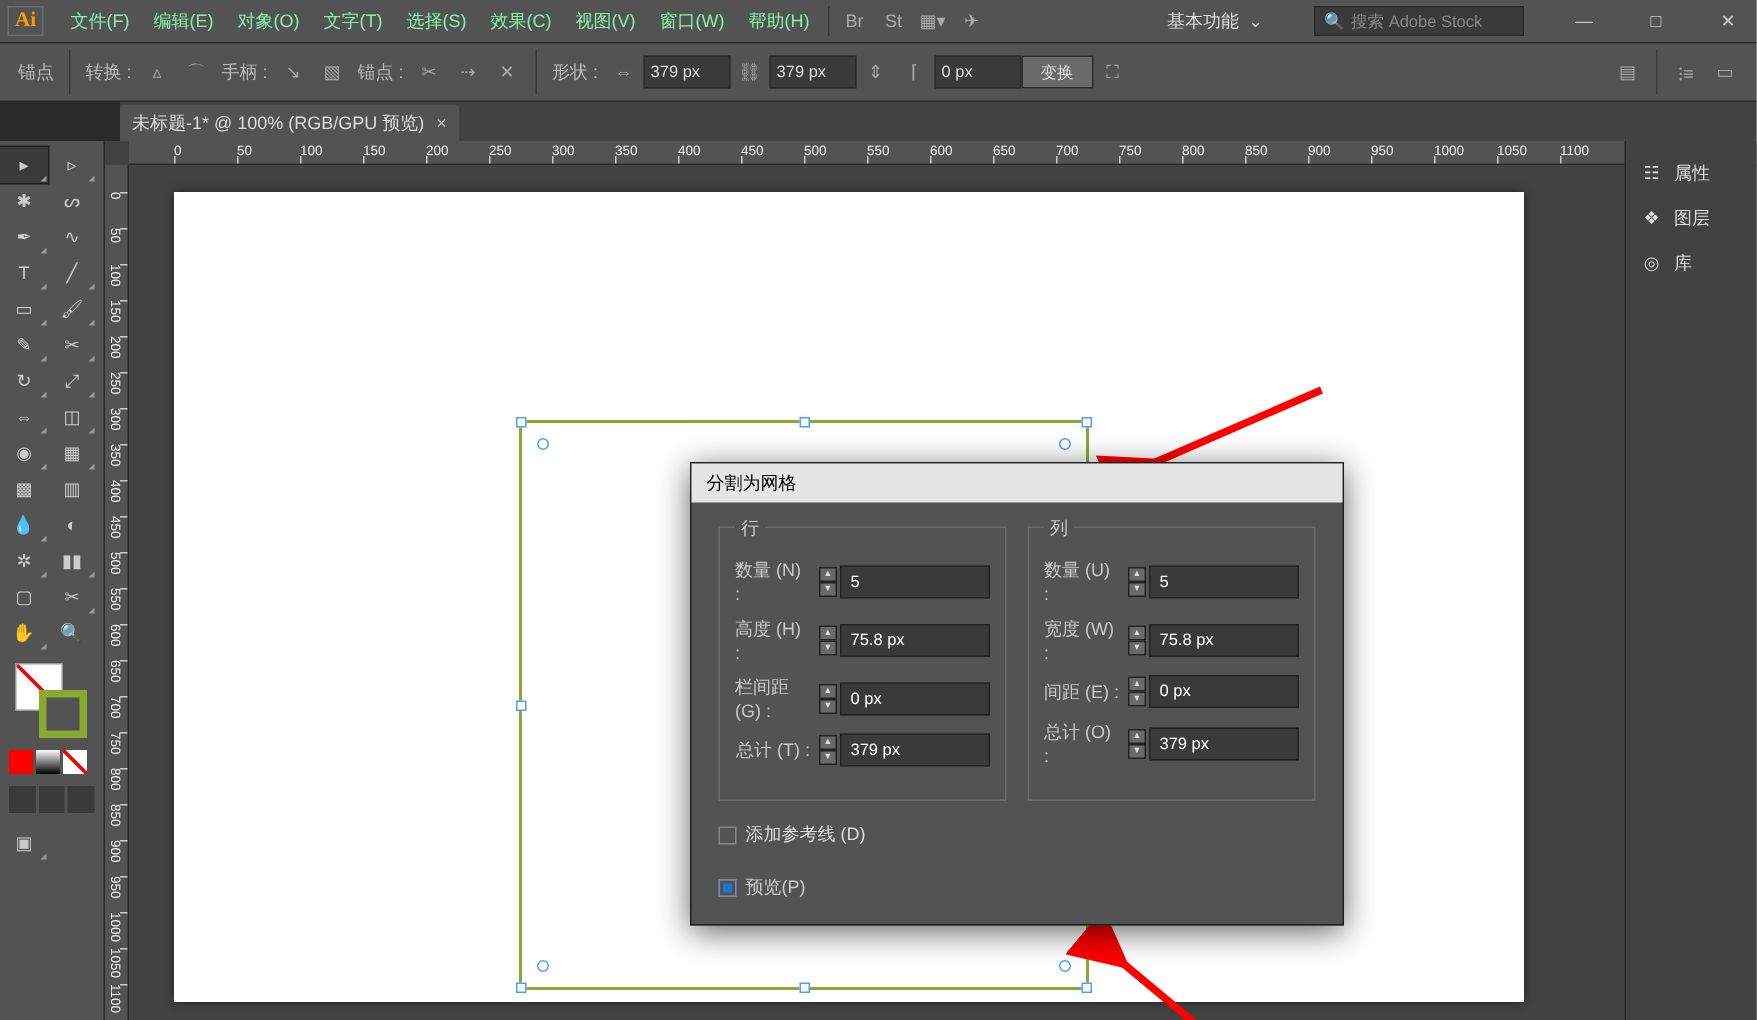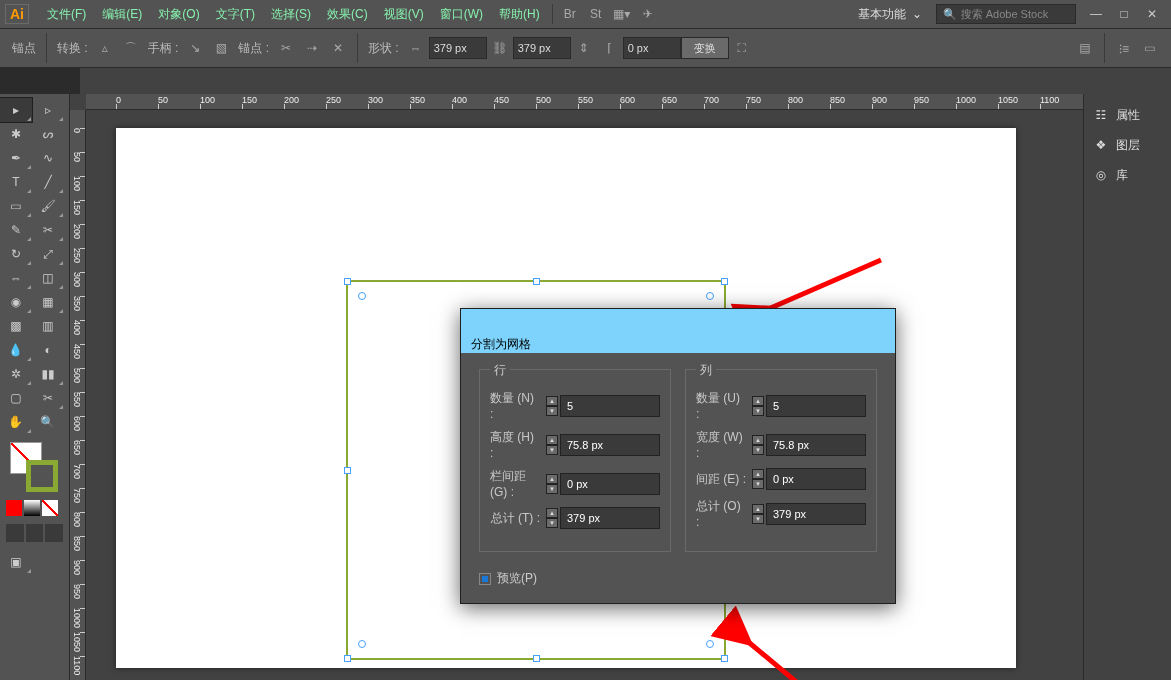--- a/index.html
+++ b/index.html
@@ -1,24 +1,24 @@
 <!DOCTYPE html>
 <html><head>
 <meta charset="utf-8">
 <style>
 * { margin:0; padding:0; box-sizing:border-box; font-family:"Microsoft YaHei",sans-serif; }
 body { background:#2b2b2b; width:1171px; height:680px; overflow:hidden; position:relative; font-size:12px; color:#ccc; }
 
 
 .menubar { height:28px; background:#535353; display:flex; align-items:center; padding:0 5px; }
-.ai-logo { width:24px; height:20px; margin-right:10px; color:#ff9a00; font-weight:bold; font-size:14px; display:flex; align-items:center; justify-content:center; border:1px solid #6a6a6a; }
+.ai-logo { width:24px; height:20px; margin-right:10px; color:#ff9a00; font-weight:bold; font-size:14px; display:flex; align-items:center; justify-content:center; border:1px solid #6a6a6a;font-family:Liberation Serif, serif; }
 .menubar .menu-item { padding:0 8px; line-height:28px; color:#86efac; cursor:default; }
 .menubar .divider { width:1px; height:20px; background:#3a3a3a; margin:0 4px; }
 .menubar .icon-slot { width:26px; height:20px; display:flex; align-items:center; justify-content:center; color:#aaa; }
-.menubar .right-group { margin-left:auto; display:flex; align-items:center; }
+.menubar .right-group { margin-left:auto; display:flex; align-items:center;gap:20px; }
 .workspace-btn { background:#535353; border:none; color:#ddd; padding:0 8px; display:flex; align-items:center; }
 .search-stock { background:#3a3a3a; border:1px solid #2a2a2a; width:140px; height:20px; color:#888; padding:0 6px; font-size:11px; margin:0 6px; display:flex; align-items:center; }
 .win-ctrl { width:28px; height:22px; display:flex; align-items:center; justify-content:center; color:#ccc; }
 
 
 .options-bar { height:40px; background:#535353; border-top:1px solid #2a2a2a; border-bottom:1px solid #2a2a2a; display:flex; align-items:center; padding:0 8px; color:#bbb; font-size:12px; }
 .options-bar .lbl { margin:0 4px; }
 .options-bar .sep { width:1px; height:30px; background:#3a3a3a; margin:0 6px; }
 .options-bar .icon-btn { width:22px; height:22px; display:flex; align-items:center; justify-content:center; margin:0 2px; color:#aaa; }
 .num-field { background:#3a3a3a; border:1px solid #2a2a2a; color:#ddd; height:22px; width:58px; padding:0 4px; font-size:11px; }
@@ -61,21 +61,21 @@
 .handle.sw{left:-4px;bottom:-4px}.handle.s{left:50%;bottom:-4px;margin-left:-3px}.handle.se{right:-4px;bottom:-4px}
 .anchor { width:8px; height:8px; border:1px solid #46a0ff; border-radius:50%; position:absolute; background:transparent; }
 
 
 .panel-right-top { position:absolute; top:0; right:0; width:88px; height:100%; background:#424242; border-left:1px solid #2a2a2a; }
 .panel-right-top .btn { display:flex; align-items:center; height:30px; padding:0 8px; color:#ddd; }
 .panel-right-top .btn .ic { width:18px; display:flex; justify-content:center; margin-right:6px; }
 
 
 .dialog { position:absolute; left:460px; top:308px; width:436px; background:#535353; border:1px solid #1f1f1f; box-shadow:0 4px 20px rgba(0,0,0,.6); }
-.dialog .titlebar { background:#7dd3fc; color:#000; height:44px; display:flex; align-items:flex-end; padding:0 10px; font-size:12px; }
+.dialog .titlebar { background:#e5e5e5; color:#000; height:26px; display:flex; align-items:center; padding:0 10px; font-size:12px; }
 .dialog .body { padding:16px 18px 16px 18px; }
 .fieldsets { display:flex; gap:14px; }
 .fs { flex:1; border:1px solid #6a6a6a; padding:12px 10px 14px 10px; position:relative; }
 .fs .fs-title { position:absolute; top:-8px; left:10px; background:#535353; padding:0 4px; color:#ccc; }
 .fs .row { display:flex; align-items:center; justify-content:flex-end; margin:8px 0; }
 .fs .row .rlabel { color:#c9c9c9; font-size:12px; margin-right:6px; }
 .stepper { width:100px; height:22px; background:#3a3a3a; border:1px solid #222; color:#fff; padding:0 6px; font-size:11px; }
 .spin { display:flex; flex-direction:column; margin-right:2px; }
 .spin .a { width:12px; height:10px; background:#6a6a6a; border:1px solid #222; font-size:7px; text-align:center; line-height:8px; color:#ddd; }
 .dialog .chk-row { margin-top:14px; display:flex; align-items:center; color:#ddd; }
@@ -146,20 +146,24 @@
   <div style="margin-left:auto;display:flex;align-items:center">
     <div class="icon-btn">▤</div>
     <div class="sep"></div>
     <div class="icon-btn">⁝≡</div>
     <div class="icon-btn">▭</div>
   </div>
 </div>
 
 <div class="doc-tabs">
   <div class="spacer"></div>
+  <div class="doc-tab">
+    <span>未标题-1* @ 100% (RGB/GPU 预览)</span>
+    <span class="close-x">×</span>
+  </div>
 </div>
 
 <div class="main-wrap">
 
   <div class="tools-col">
     <div class="tool-row">
         <div class="tool-cell active">▸<span class="corner"></span></div>
         <div class="tool-cell">▹<span class="corner"></span></div>
       </div>
     <div class="tool-row">
@@ -448,18 +452,22 @@
         <div class="row">
             <span class="rlabel">总计 (O) :</span>
             <div class="spin">
               <div class="a">▴</div>
               <div class="a">▾</div>
             </div>
             <input class="stepper" value="379 px" style="">
           </div>
       </div>
     </div>
+    <div class="chk-row">
+      <span class="chk"></span>
+      <span>添加参考线 (D)</span>
+    </div>
     <div class="footer-row">
       <span class="chk on"></span>
       <span>预览(P)</span>
     </div>
   </div>
 </div>
 
 </body></html>

